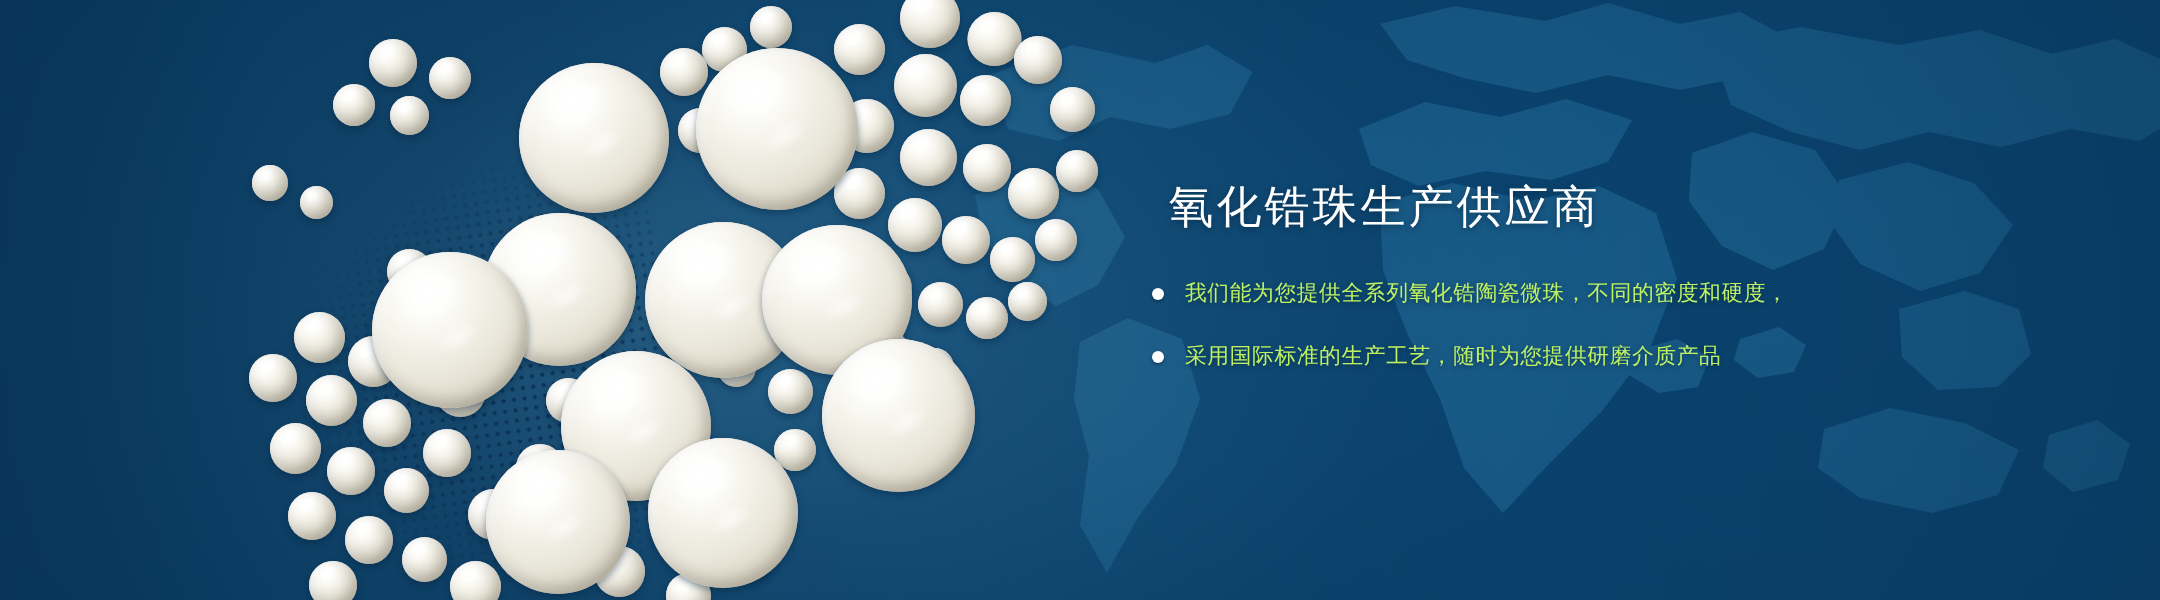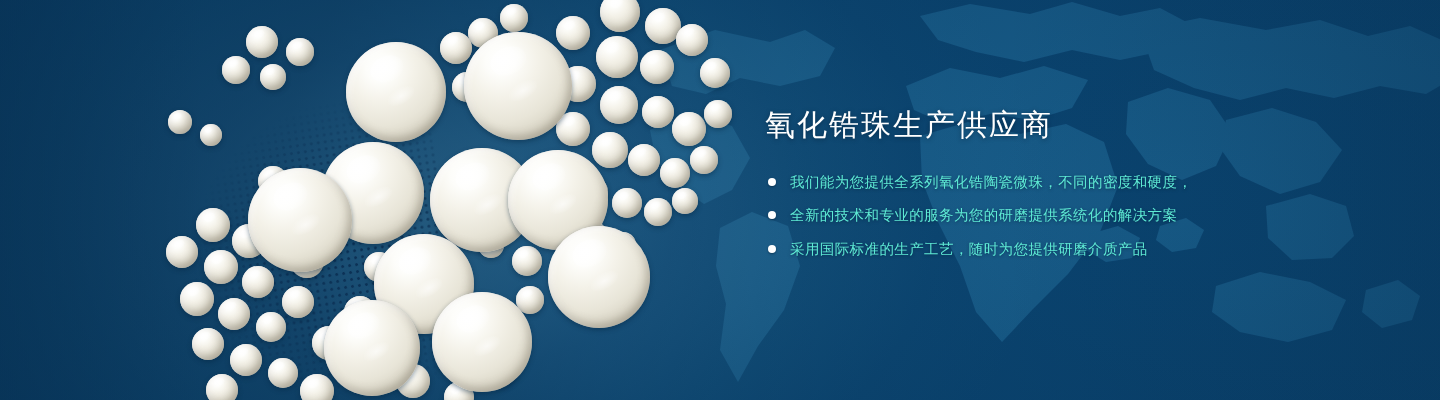--- a/index.html
+++ b/index.html
@@ -101,42 +101,43 @@
   }
 
   
   .content {
     position: absolute;
     left: 765px;
     top: 106px;
     width: 640px;
   }
   .headline {
-    margin: 0;
+    margin: 14px;
     font-size: 30px;
     font-weight: 400;
     letter-spacing: 2px;
     color: #ffffff;
     line-height: 1.25;
     text-shadow: 0 1px 4px rgba(3,28,50,0.55);
   }
   .bullet-list {
     list-style: none;
     margin: 26px 0 0 0;
     padding: 0;
   }
   .bullet-item {
     position: relative;
     padding-left: 25px;
     margin-bottom: 9px;
     font-size: 14.5px;
     line-height: 1.72;
-    color: #5eead4;
+    color: #bef264;
     letter-spacing: 0.4px;
     text-shadow: 0 1px 3px rgba(3,28,50,0.5);
+    margin-top: 18px;
   }
   .bullet-item:last-child { margin-bottom: 0; }
   .bullet-dot {
     position: absolute;
     left: 3px;
     top: 8px;
     width: 8px;
     height: 8px;
     border-radius: 50%;
     background: #ffffff;
@@ -264,24 +265,20 @@
   <div class="content">
     <h1 class="headline">氧化锆珠生产供应商</h1>
 
     <ul class="bullet-list">
 
       <li class="bullet-item">
         <span class="bullet-dot"></span>
         <span class="bullet-line">我们能为您提供全系列氧化锆陶瓷微珠，不同的密度和硬度，</span>
       </li>
 
-      <li class="bullet-item">
-        <span class="bullet-dot"></span>
-        <span class="bullet-line">全新的技术和专业的服务为您的研磨提供系统化的解决方案</span>
-      </li>
 
       <li class="bullet-item">
         <span class="bullet-dot"></span>
         <span class="bullet-line">采用国际标准的生产工艺，随时为您提供研磨介质产品</span>
       </li>
 
     </ul>
   </div>
 
 </div>

